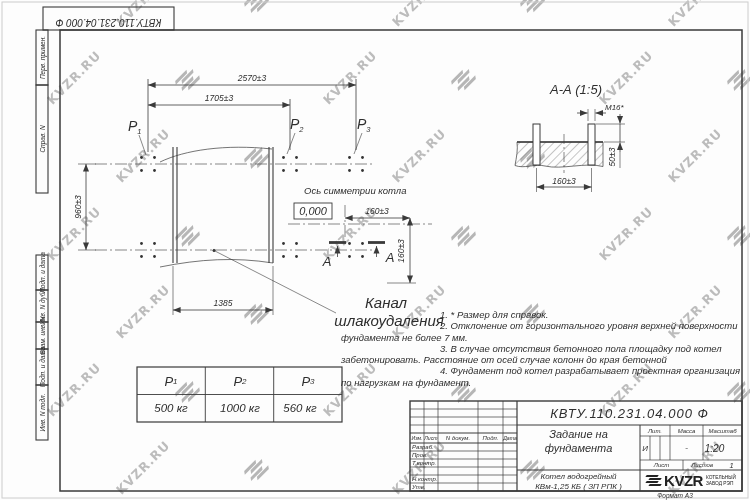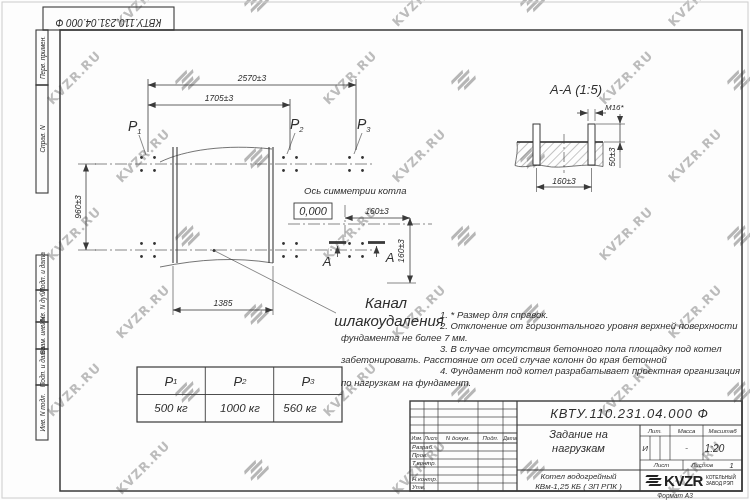--- a/index.html
+++ b/index.html
@@ -372,21 +372,21 @@
     <span>P</span>
     <sub class="psub">3</sub>
   </div>
 <div class="ov cell" style="left:137px;top:395px;width:68px;height:26px;font-size:11.5px;">500 кг</div>
 <div class="ov cell" style="left:206px;top:395px;width:68px;height:26px;font-size:11.5px;">1000 кг</div>
 <div class="ov cell" style="left:274px;top:395px;width:52px;height:26px;font-size:11.5px;">560 кг</div>
 
 <div class="ov cell" style="left:517px;top:401px;width:225px;height:24px;font-size:13px;letter-spacing:1px;">КВТУ.110.231.04.000  Ф</div>
 <div class="ov" style="left:517px;top:427px;width:123px;height:43px;font-size:11px;line-height:14px;text-align:center;">
   <div>Задание на</div>
-  <div>нагрузкам</div>
+  <div>фундамента</div>
 </div>
 <div class="ov" style="left:517px;top:472px;width:123px;height:19px;font-size:8px;line-height:9.5px;text-align:center;">
   <div>Котел водогрейный</div>
   <div>КВм-1,25 КБ ( ЗП РПК )</div>
 </div>
 
 <div class="ov cell tb-small" style="left:410px;top:433px;width:14px;height:10px;font-size:5.2px;">Изм.</div>
 <div class="ov cell tb-small" style="left:424px;top:433px;width:14px;height:10px;font-size:5.2px;">Лист</div>
 <div class="ov cell tb-small" style="left:438px;top:433px;width:40px;height:10px;">N докум.</div>
 <div class="ov cell tb-small" style="left:478px;top:433px;width:25px;height:10px;">Подп.</div>

